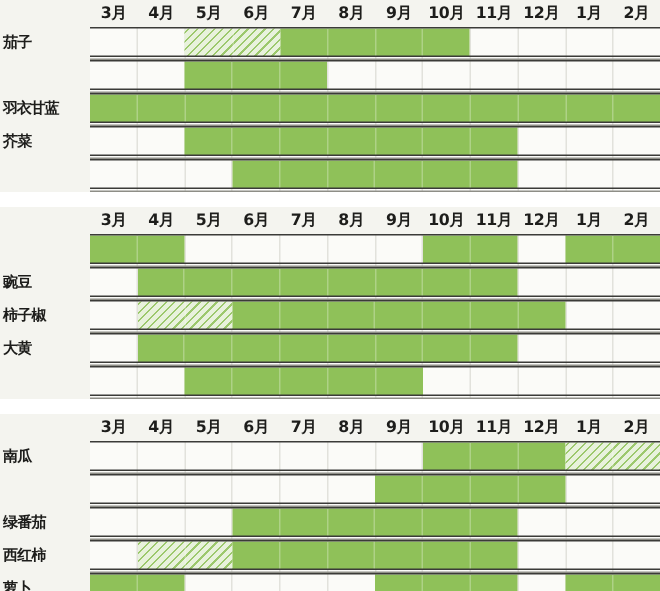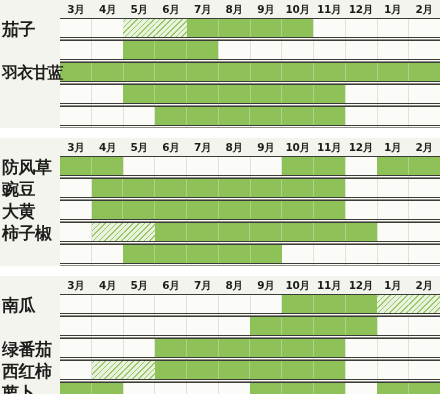--- a/index.html
+++ b/index.html
@@ -62,30 +62,30 @@
     height: 22px;
     background: #f4f4ef;
   }
   .row-label {
     position: absolute;
     left: 2px;
     top: 0;
     width: 58px;
     height: 22px;
     line-height: 22px;
-    font-size: 17px;
+    font-size: 10px;
     font-weight: bold;
     color: #1d1d1b;
     white-space: nowrap;
     letter-spacing: -0.5px;
     z-index: 5;
     background: #f4f4ef;
   }
   .row-label.small {
-    font-size: 16px;
+    font-size: 10px;
     letter-spacing: -0.8px;
   }
   .track {
     position: absolute;
     left: 60px;
     top: 0;
     width: 380px;
     height: 22px;
   }
   
@@ -278,20 +278,21 @@
               <i></i>
               <i></i>
             </div>
           </div>
           <div class="rule-top"></div>
           <div class="rule-bot"></div>
           <div class="rule-bot2"></div>
         </div>
       </div>
       <div class="row">
+        <div class="row-label">芥菜</div>
         <div class="track">
           <div class="grid">
             <div class="g"></div>
             <div class="g"></div>
             <div class="g"></div>
             <div class="g"></div>
             <div class="g"></div>
             <div class="g"></div>
             <div class="g"></div>
             <div class="g"></div>
@@ -361,21 +362,20 @@
           <div class="month-cell">8月</div>
           <div class="month-cell">9月</div>
           <div class="month-cell">10月</div>
           <div class="month-cell">11月</div>
           <div class="month-cell">12月</div>
           <div class="month-cell">1月</div>
           <div class="month-cell">2月</div>
         </div>
       </div>
       <div class="row">
-        <div class="row-label">防风草</div>
         <div class="track">
           <div class="grid">
             <div class="g"></div>
             <div class="g"></div>
             <div class="g"></div>
             <div class="g"></div>
             <div class="g"></div>
             <div class="g"></div>
             <div class="g"></div>
             <div class="g"></div>
@@ -435,78 +435,78 @@
               <i></i>
               <i></i>
             </div>
           </div>
           <div class="rule-top"></div>
           <div class="rule-bot"></div>
           <div class="rule-bot2"></div>
         </div>
       </div>
       <div class="row">
+        <div class="row-label">柿子椒</div>
+        <div class="track">
+          <div class="grid">
+            <div class="g"></div>
+            <div class="g"></div>
+            <div class="g"></div>
+            <div class="g"></div>
+            <div class="g"></div>
+            <div class="g"></div>
+            <div class="g"></div>
+            <div class="g"></div>
+            <div class="g"></div>
+            <div class="g"></div>
+            <div class="g"></div>
+            <div class="g"></div>
+          </div>
+          <div class="bar hatch" style="left: 31.6667px; width: 63.3333px;">
+            <div class="seps">
+              <i></i>
+              <i></i>
+            </div>
+          </div>
+          <div class="bar" style="left: 95px; width: 221.667px;">
+            <div class="seps">
+              <i></i>
+              <i></i>
+              <i></i>
+              <i></i>
+              <i></i>
+              <i></i>
+              <i></i>
+            </div>
+          </div>
+          <div class="rule-top"></div>
+          <div class="rule-bot"></div>
+          <div class="rule-bot2"></div>
+        </div>
+      </div>
+      <div class="row">
         <div class="row-label">大黄</div>
         <div class="track">
           <div class="grid">
             <div class="g"></div>
             <div class="g"></div>
             <div class="g"></div>
             <div class="g"></div>
             <div class="g"></div>
             <div class="g"></div>
             <div class="g"></div>
             <div class="g"></div>
             <div class="g"></div>
             <div class="g"></div>
             <div class="g"></div>
             <div class="g"></div>
           </div>
           <div class="bar" style="left: 31.6667px; width: 253.333px;">
             <div class="seps">
               <i></i>
-              <i></i>
-              <i></i>
-              <i></i>
-              <i></i>
-              <i></i>
-              <i></i>
-              <i></i>
-            </div>
-          </div>
-          <div class="rule-top"></div>
-          <div class="rule-bot"></div>
-          <div class="rule-bot2"></div>
-        </div>
-      </div>
-      <div class="row">
-        <div class="row-label">柿子椒</div>
-        <div class="track">
-          <div class="grid">
-            <div class="g"></div>
-            <div class="g"></div>
-            <div class="g"></div>
-            <div class="g"></div>
-            <div class="g"></div>
-            <div class="g"></div>
-            <div class="g"></div>
-            <div class="g"></div>
-            <div class="g"></div>
-            <div class="g"></div>
-            <div class="g"></div>
-            <div class="g"></div>
-          </div>
-          <div class="bar hatch" style="left: 31.6667px; width: 63.3333px;">
-            <div class="seps">
-              <i></i>
-              <i></i>
-            </div>
-          </div>
-          <div class="bar" style="left: 95px; width: 221.667px;">
-            <div class="seps">
               <i></i>
               <i></i>
               <i></i>
               <i></i>
               <i></i>
               <i></i>
               <i></i>
             </div>
           </div>
           <div class="rule-top"></div>

